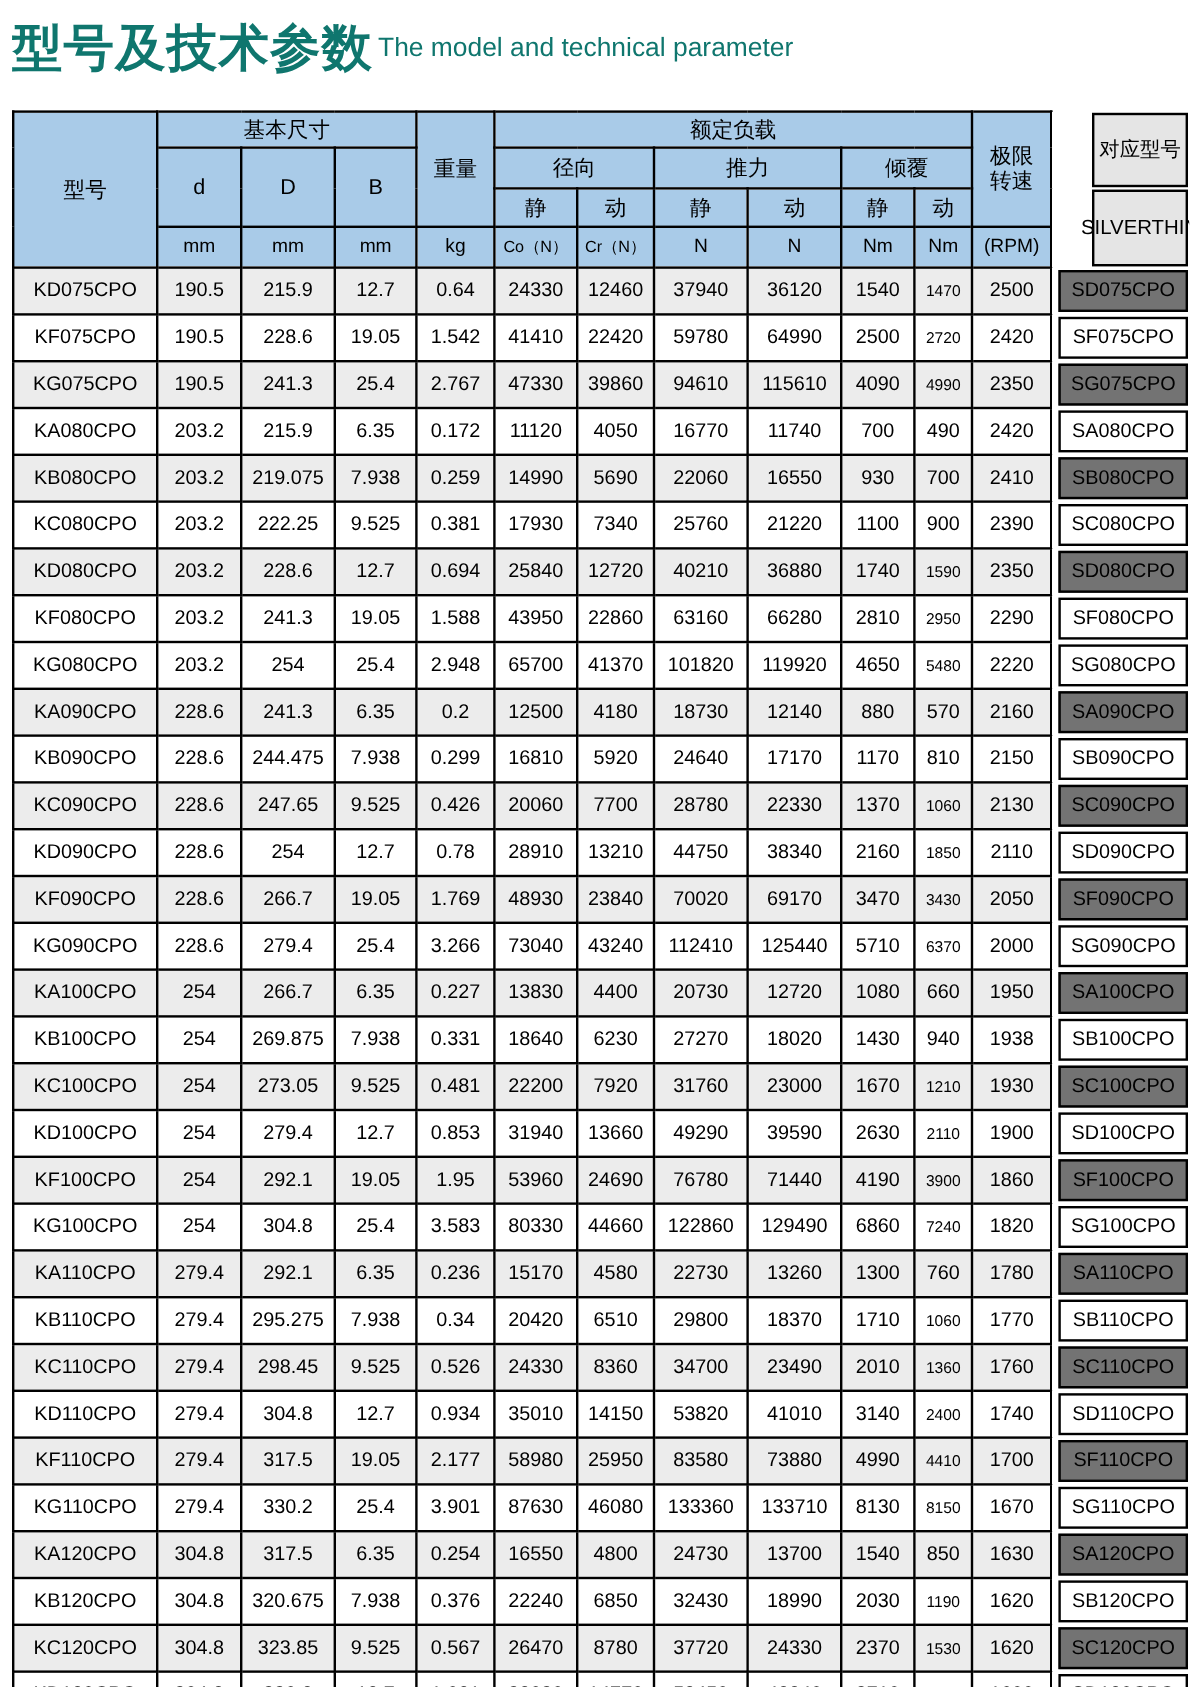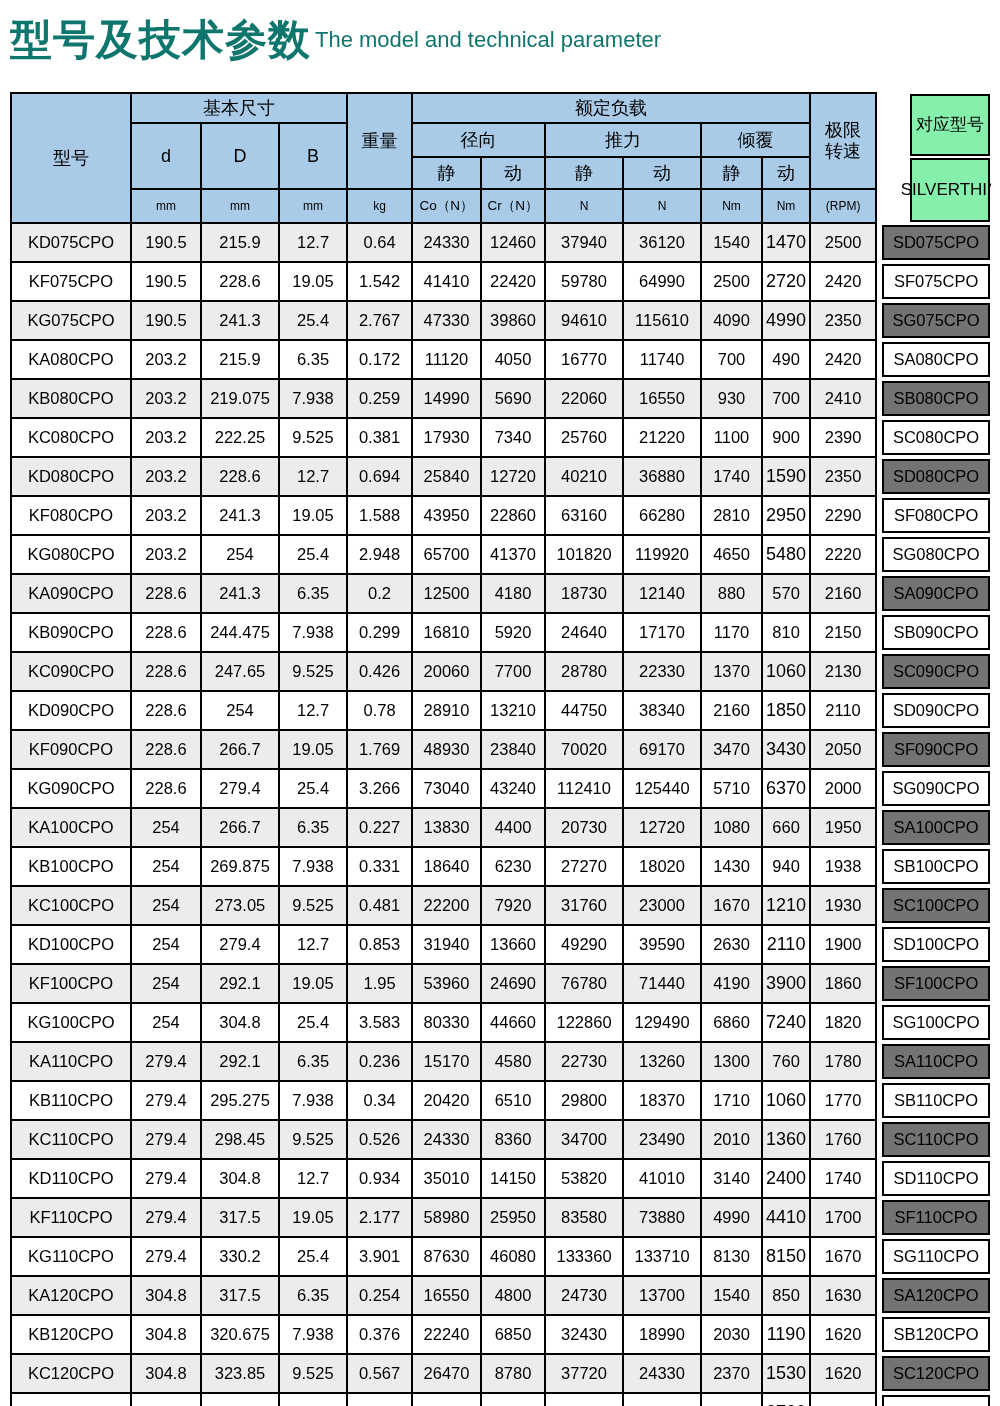--- a/index.html
+++ b/index.html
@@ -27,37 +27,37 @@
     text-align: center; vertical-align: middle;
     padding: 0; overflow: hidden; white-space: nowrap;
   }
   thead th {
     background: #a9cbe8; font-weight: 400; font-size: 18px; line-height: 1.25;
   }
   tr.hr1 { height: 30px; }
   tr.hr2 { height: 34px; }
   tr.hr3 { height: 32px; }
   tr.hr4 { height: 34px; }
-  tr.hr4 th { font-size: 12px; }
+  tr.hr4 th { font-size: 16px; }
   tr.hr4 th.tight { font-size: 13.5px; }
   th.limit { white-space: normal; padding: 12px 11px; line-height: 1.15; }
 
   tbody td { height: 37px; font-size: 16.5px; background: #ffffff; }
   tbody tr.stripe td { background: #ececec; }
-  tbody td.small-num { font-size: 18px; }
+  tbody td.small-num { font-size: 13px; }
 
   
   .sep-cell { border: none !important; background: #ffffff !important; position: relative; }
   .sep-box {
     position: absolute; left: 5px; right: 1px; top: 2px; bottom: 2px;
     border: 2px solid #000;
     display: flex; align-items: center; justify-content: center;
     font-size: 16.5px; background: #ffffff;
   }
-  thead .sep-box { background: #86efac; top: 1px; bottom: 1px; font-size: 17px; margin-left: 28px; }
+  thead .sep-box { background: #e5e5e5; top: 1px; bottom: 1px; font-size: 17px; margin-left: 28px; }
   tbody tr.stripe .sep-box { background: #737373; }
 </style>
 </head>
 <body>
 
 <div class="page">
 
   <div class="title-row">
     <span class="title-zh">型号及技术参数</span>
     <span class="title-en">The model and technical parameter</span>

